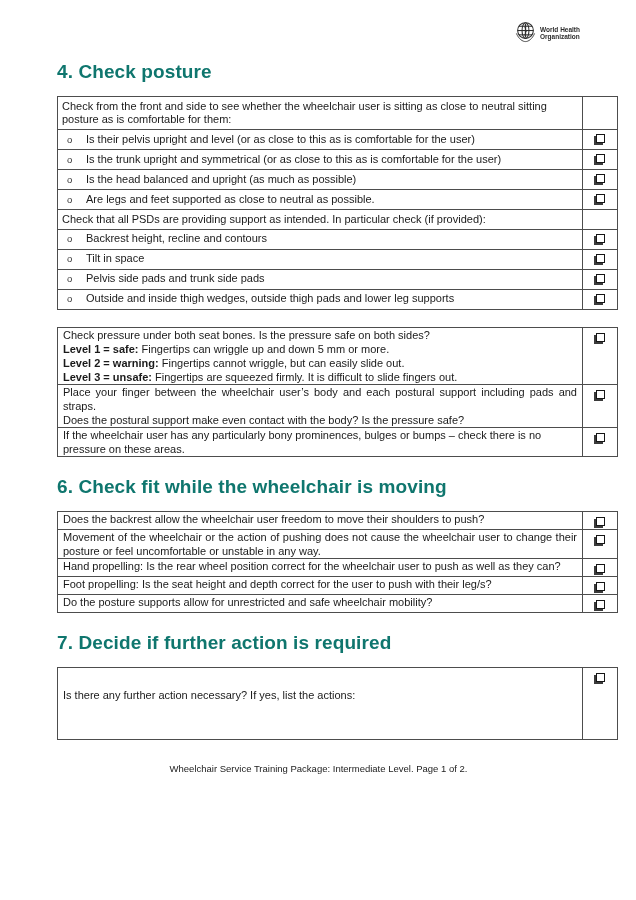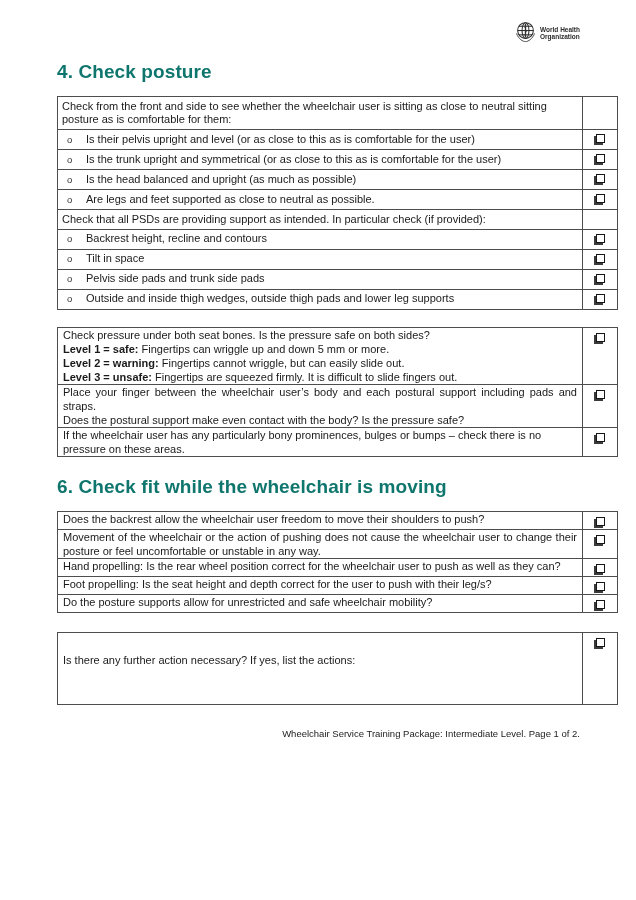--- a/index.html
+++ b/index.html
@@ -51,21 +51,21 @@
   
   .checkbox {
     display: inline-block; width: 9px; height: 9px;
     border: 1.5px solid #161616; background: #fff;
     box-shadow: -2px 2px 0 0 #3a3a3a;
     margin: 1px 0 0 1px;
   }
 
   
   .footer {
-    margin-top: 23px; text-align: right;
+    margin-top: 23px; text-align: center;
     font-size: 9.5px; color: #222;
   }
 </style>
 </head>
 <body>
 
 <div class="page">
 
   <div class="logo-row">
     <div class="who-logo">
@@ -199,20 +199,21 @@
           </tr>
           <tr>
             <td class="c-main"><span>Do the posture supports allow for unrestricted and safe wheelchair mobility?</span></td>
             <td class="c-chk"><span class="checkbox"></span></td>
           </tr>
         </tbody>
     </table>
   </div>
 
   <div class="section s7">
+    <h2 class="section-title">7. Decide if further action is required</h2>
     <table class="checklist t4">
       <colgroup>
           <col>
           <col style="width:35px">
         </colgroup>
       <tbody>
           <tr>
             <td class="c-main tall"><span>Is there any further action necessary? If yes, list the actions:</span></td>
             <td class="c-chk"><span class="checkbox"></span></td>
           </tr>

